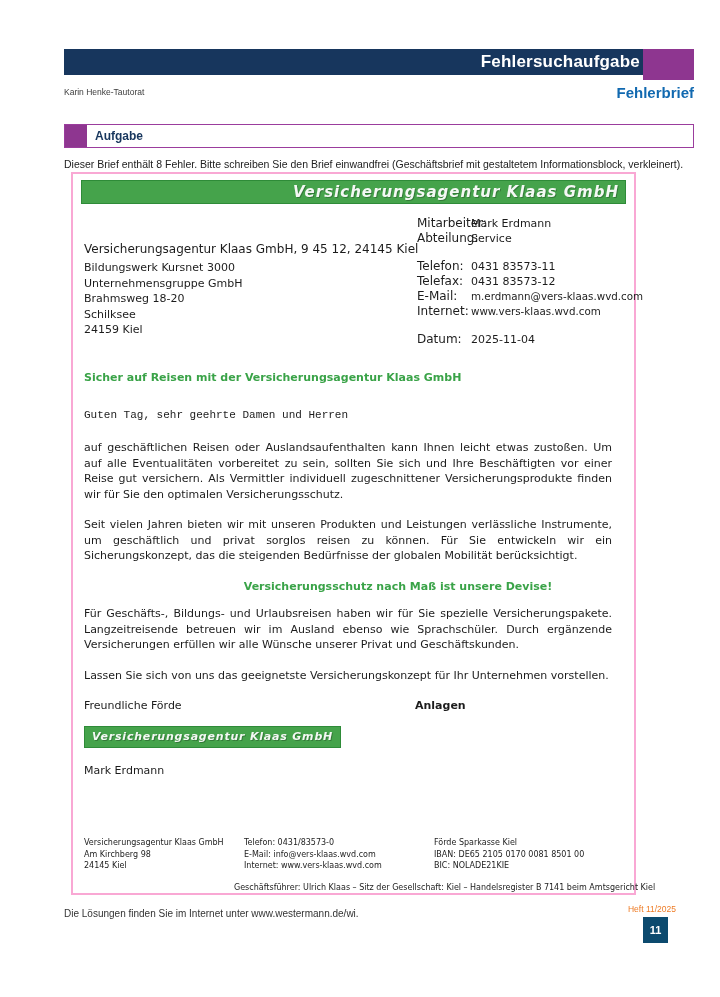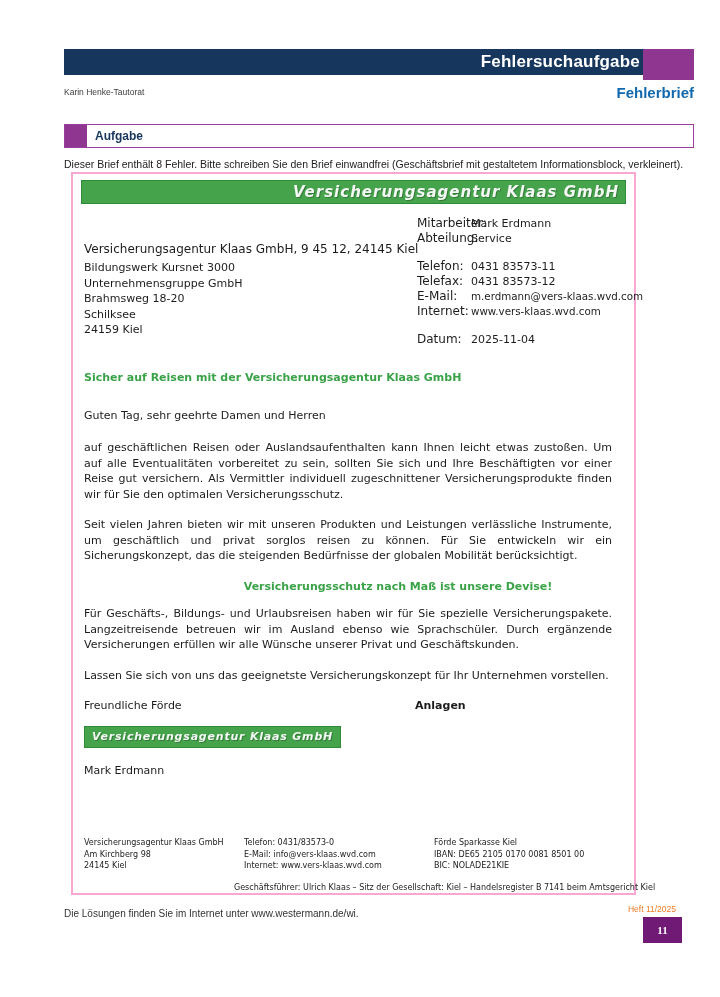--- a/index.html
+++ b/index.html
@@ -40,23 +40,23 @@
   }
   .solutions-note {
     position:absolute; left:64px; top:908px;
     font-size:10px; color:#333333;text-align:right;
   }
   .issue-label {
     position:absolute; top:904px; left:596px; width:80px; text-align:right;
     font-size:8.5px; color:#ee7c26;
   }
   .page-number-box {
-    position:absolute; left:643px; top:917px; width:39px; height:26px;
-    background:#701a75; color:#ffffff; font-size:11px; font-weight:bold;
-    display:flex; align-items:center; justify-content:center;font-family:Liberation Serif, serif;
+    position:absolute; left:643px; top:917px; width:25px; height:26px;
+    background:#0c4a6e; color:#ffffff; font-size:11px; font-weight:bold;
+    display:flex; align-items:center; justify-content:center;
   }
   
   .letter {
     position:absolute; left:71px; top:172px; width:565px; height:723px;
     border:2px solid #f9a8d4; background:#ffffff;
     font-family:"DejaVu Sans", sans-serif; font-size:11px; color:#1c1c1c;
   }
   .letterhead {
     position:absolute; left:8px; right:8px; top:6px; height:24px;
     background:#45a34b; border:1px solid #2e8b38;
@@ -69,21 +69,21 @@
   .info-row { line-height:15px; white-space:nowrap; }
   .info-row .lbl { display:inline-block; width:54px; font-size:12px; vertical-align:baseline; }
   .info-row .val { font-size:11px; }
   .info-row.small-val .val { font-size:10.3px; }
   .gap-before { margin-top:13px; }
   .address-col { position:absolute; left:11px; top:68px; width:300px; }
   .sender-line { font-size:12px; margin-bottom:4px; white-space:nowrap; }
   .recipient-line { font-size:11px; line-height:15.5px; }
   .letter-body { position:absolute; left:11px; top:196px; width:528px; line-height:15.5px; }
   .subject { color:#3aa348; font-weight:bold; margin-bottom:22px; }
-  .salutation { margin-bottom:17px; }
+  .salutation { margin-bottom:17px;font-family:Liberation Mono, monospace; }
   .para { text-align:justify; margin-bottom:15px; }
   .slogan { color:#3aa348; font-weight:bold; text-align:center; margin-left:100px; margin-bottom:12px; }
   .closing-row { position:relative; margin-top:13px; height:16px; }
   .enclosures { position:absolute; left:331px; top:0; font-weight:bold; }
   .signature-box {
     display:inline-block; margin-top:12px;
     background:#45a34b; border:1px solid #2e8b38;
     color:#f4f8f4; font-style:italic; font-weight:bold; font-size:11px;
     padding:2px 7px; letter-spacing:0.8px;
     text-shadow:1px 1px 0 rgba(0,0,0,0.25);

